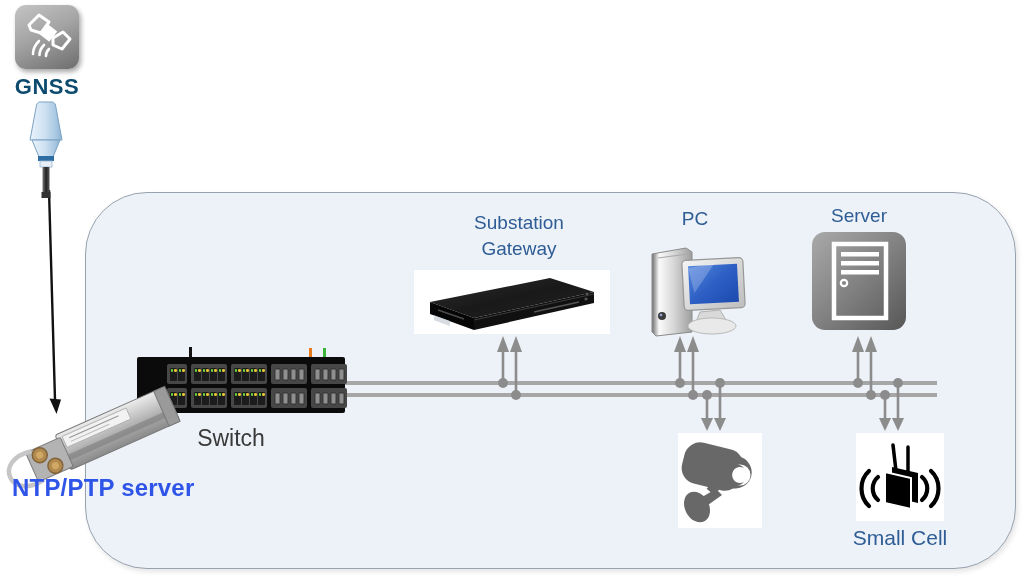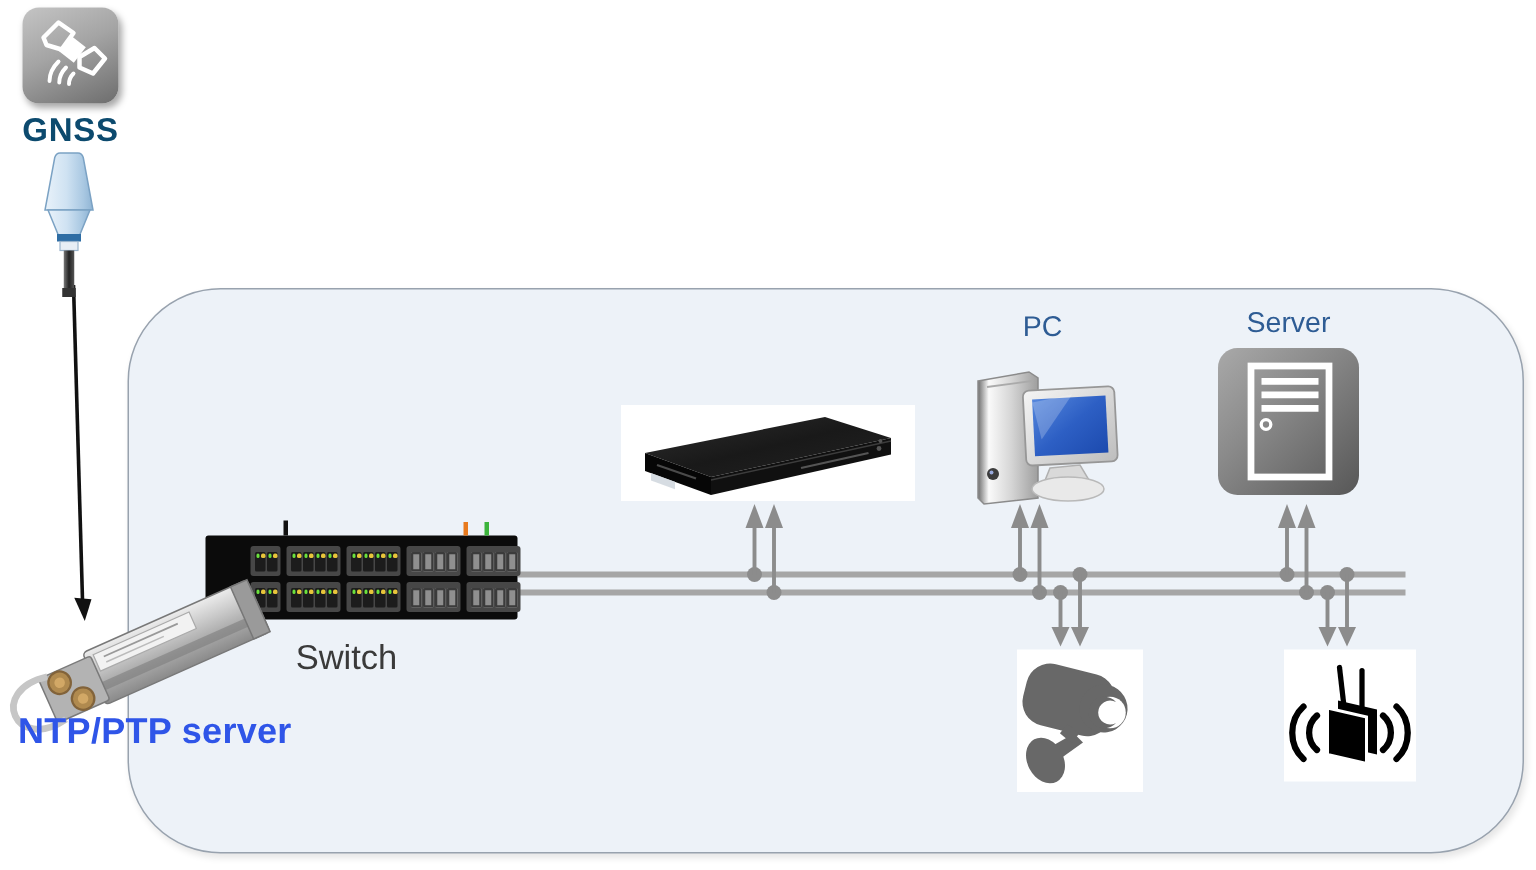--- a/index.html
+++ b/index.html
@@ -398,16 +398,19 @@
       <polygon points="29,39 55,45 55,76 29,70" fill="#000" stroke="#fff" stroke-width="2"></polygon>
       <g fill="none" stroke="#000" stroke-width="4.2" stroke-linecap="round">
         <path d="M22 44 C15 50 15 61 22 67"></path>
         <path d="M13 38 C3 47 3 64 13 73"></path>
         <path d="M66 44 C73 50 73 61 66 67"></path>
         <path d="M75 38 C85 47 85 64 75 73"></path>
       </g>
     </svg>
   </div>
 
+  <div id="gateway-label" class="dev-label">Substation
+Gateway</div>
   <div id="pc-label" class="dev-label">PC</div>
   <div id="server-label" class="dev-label">Server</div>
+  <div id="smallcell-label" class="dev-label">Small Cell</div>
 
 </div>
 
 </body></html>

